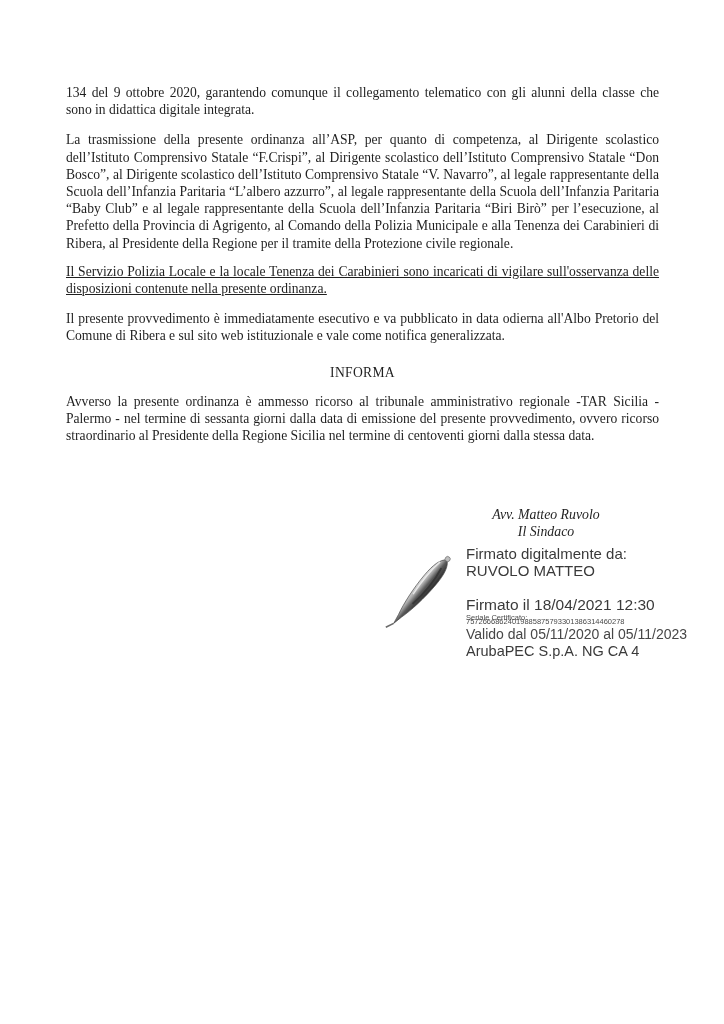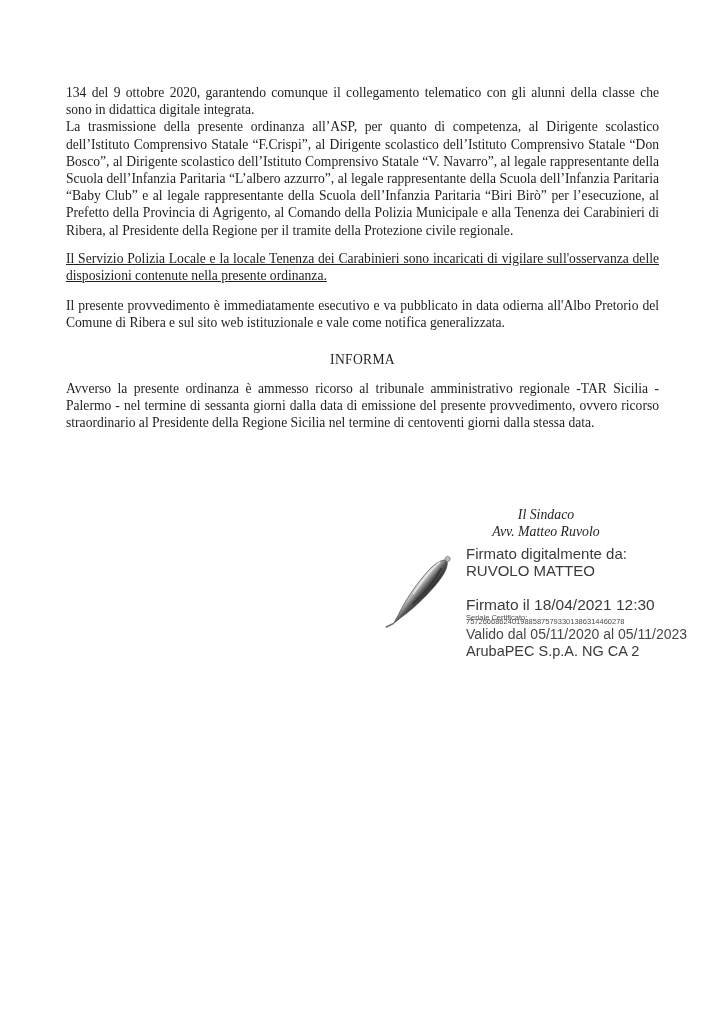--- a/index.html
+++ b/index.html
@@ -23,21 +23,21 @@
     width: 593px;
   }
   .content p {
     margin: 0;
     font-size: 13.6px;
     line-height: 17.2px;
     text-align: justify;
   }
   p.para-intro   { margin-top: 84px; }
   p.heading      { margin-top: 19px; text-align: center; letter-spacing: 0.3px; }
-  p.para-trasmissione { }
+  p.para-trasmissione { margin-top: 13px; }
   p.para-vigilanza    { margin-top: 11px; text-decoration: underline; }
   p.para-pubblicazione{ margin-top: 13px; }
   p.heading-informa   { text-align: center; letter-spacing: 0.3px; }
   p.para-ricorso      { margin-top: 12px; }
 
   .sig-names {
     position: absolute;
     left: 436px;
     top: 506px;
     width: 220px;
@@ -107,22 +107,22 @@
     <p class="para-vigilanza">Il Servizio Polizia Locale e la locale Tenenza dei Carabinieri sono incaricati di vigilare sull'osservanza delle disposizioni contenute nella presente ordinanza.</p>
 
     <p class="para-pubblicazione">Il presente provvedimento è immediatamente esecutivo e va pubblicato in data odierna all'Albo Pretorio del Comune di Ribera e sul sito web istituzionale e vale come notifica generalizzata.</p>
 
     <p class="heading heading-informa">INFORMA</p>
 
     <p class="para-ricorso">Avverso la presente ordinanza è ammesso ricorso al tribunale amministrativo regionale -TAR Sicilia - Palermo - nel termine di sessanta giorni dalla data di emissione del presente provvedimento, ovvero ricorso straordinario al Presidente della Regione Sicilia nel termine di centoventi giorni dalla stessa data.</p>
   </div>
 
   <div class="sig-names">
+    <p>Avv. Matteo Ruvolo</p>
     <p>Il Sindaco</p>
-    <p>Avv. Matteo Ruvolo</p>
   </div>
 
   <div class="stamp">
     <svg class="pen" viewBox="0 0 82 96" xmlns="http://www.w3.org/2000/svg">
       <defs>
         <linearGradient id="penG" gradientUnits="userSpaceOnUse" x1="-8" y1="0" x2="8" y2="0">
           <stop offset="0" stop-color="#e6e6e6"></stop>
           <stop offset="0.3" stop-color="#aaaaaa"></stop>
           <stop offset="0.55" stop-color="#5a5a5a"></stop>
           <stop offset="1" stop-color="#2a2a2a"></stop>
@@ -136,16 +136,16 @@
         <path d="M 0,41 L -3.5,49" stroke="#6a6a6a" stroke-width="1.6"></path>
       </g>
     </svg>
     <div class="stamp-text">
       <div class="st-line1">Firmato digitalmente da:</div>
       <div class="st-line2">RUVOLO MATTEO</div>
       <div class="st-line3">Firmato il 18/04/2021 12:30</div>
       <div class="st-serial-label">Seriale Certificato:</div>
       <div class="st-serial">75726668624019885875793301386314460278</div>
       <div class="st-valid">Valido dal 05/11/2020 al 05/11/2023</div>
-      <div class="st-ca">ArubaPEC S.p.A. NG CA 2</div>
+      <div class="st-ca">ArubaPEC S.p.A. NG CA 4</div>
     </div>
   </div>
 </div>
 
 </body></html>

